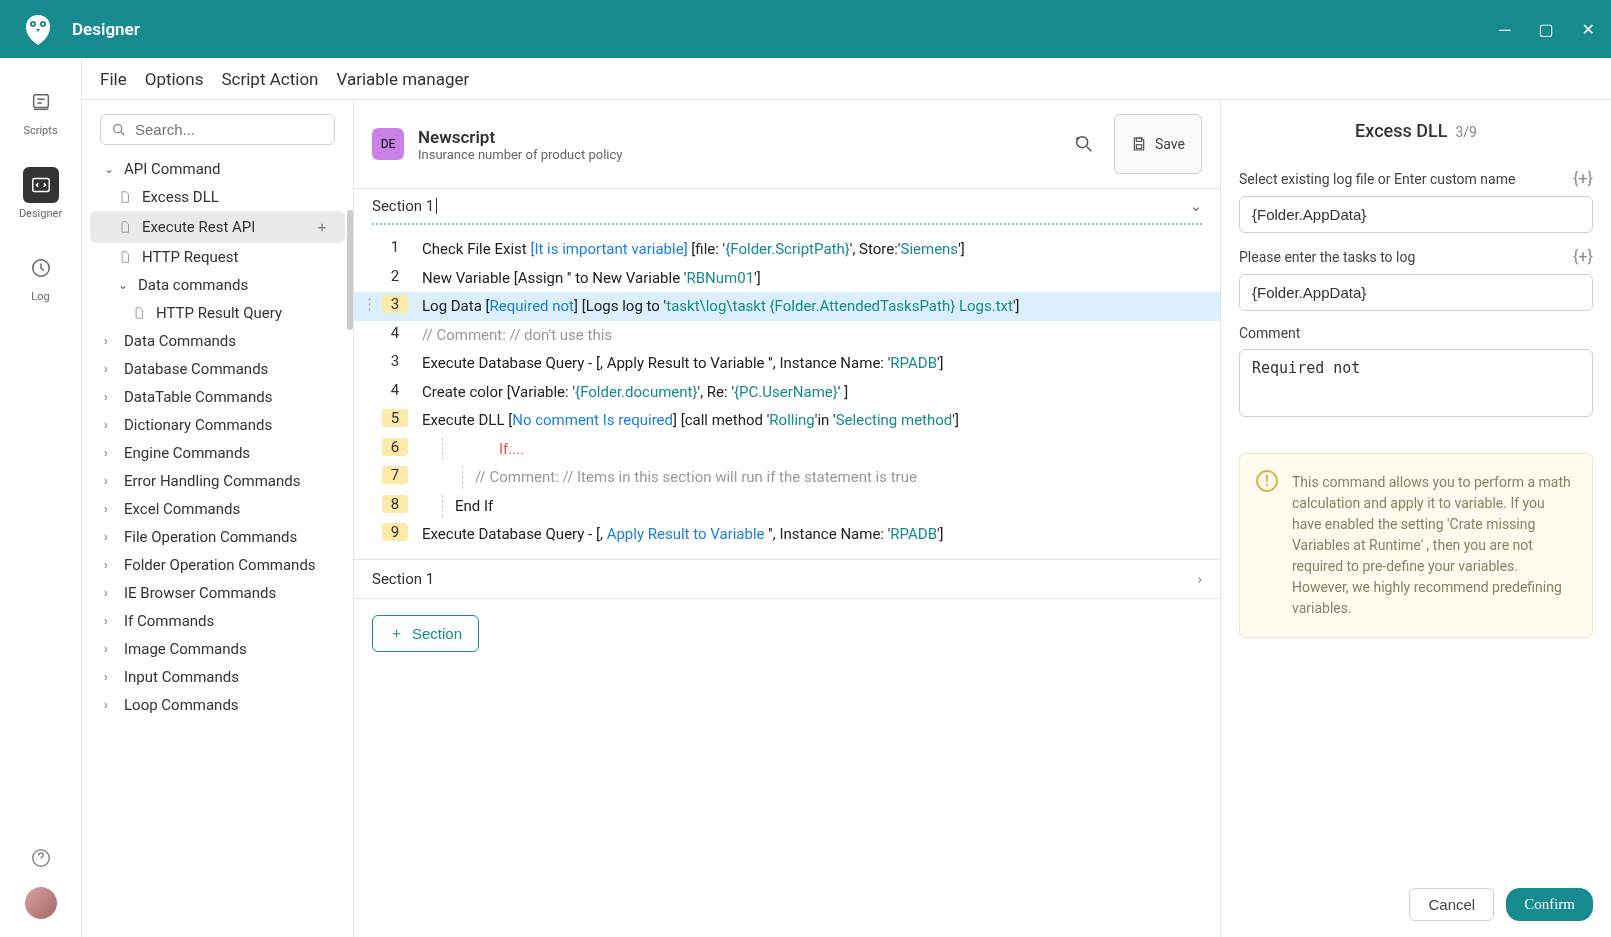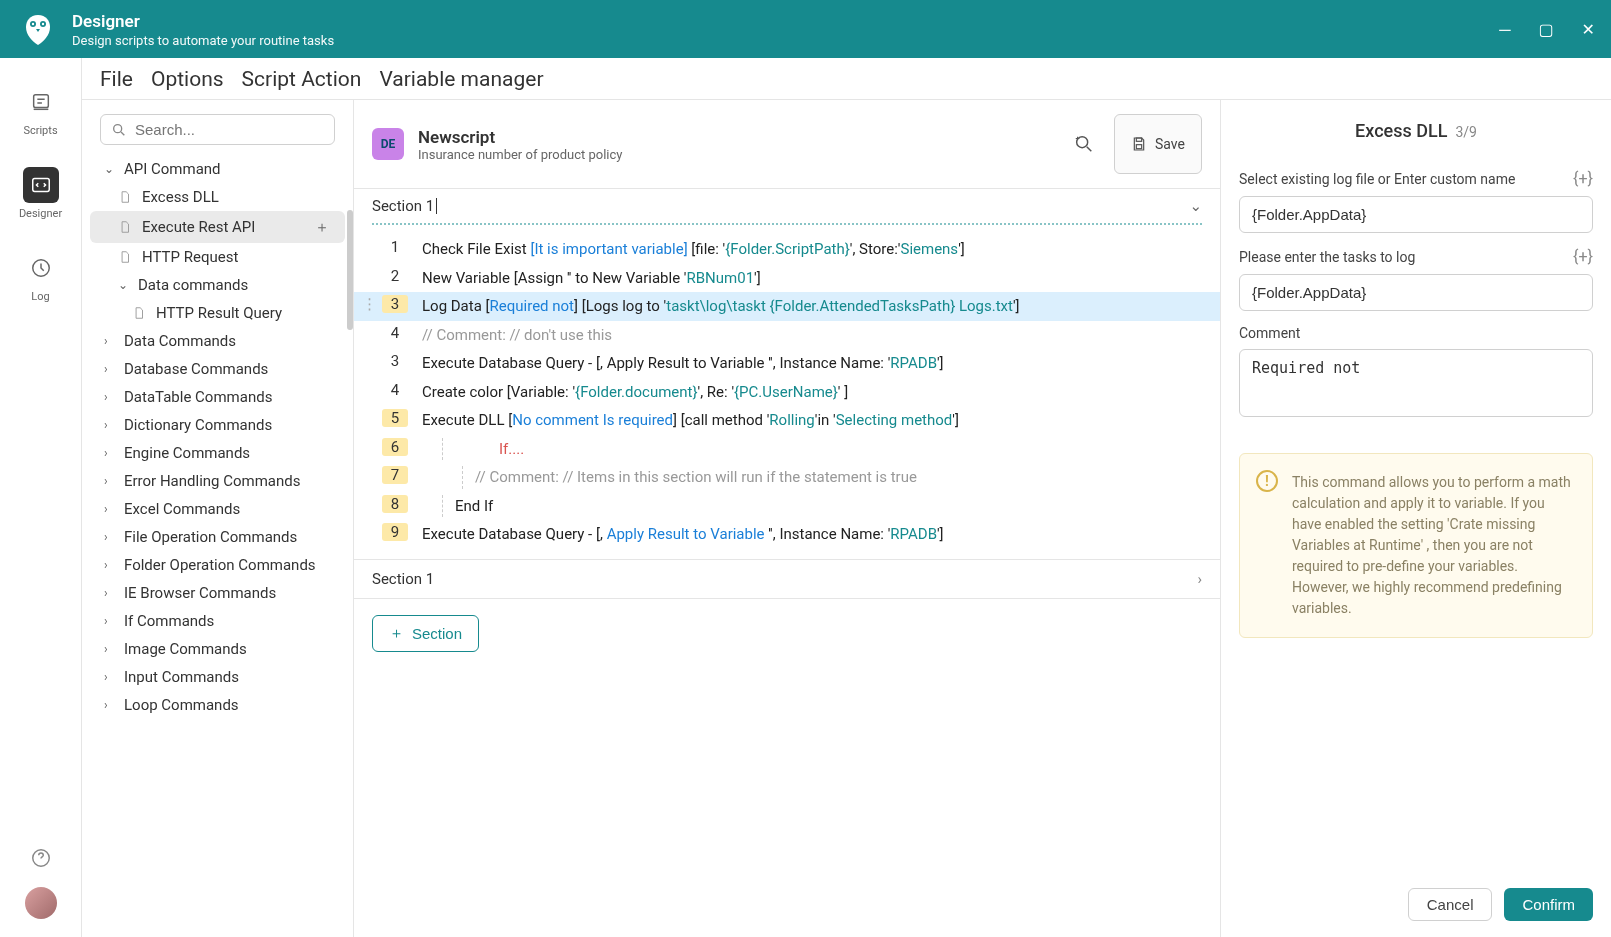--- a/index.html
+++ b/index.html
@@ -15,38 +15,38 @@
 .body { display: flex; flex: 1; overflow: hidden; }
 .rail { width: 82px; border-right: 1px solid #e5e5e5; display: flex; flex-direction: column; align-items: center; padding-top: 20px; gap: 18px; }
 .rail-item { display: flex; flex-direction: column; align-items: center; gap: 4px; cursor: pointer; color: #666; width: 100%; padding: 6px 0;}
 .rail-item.active .rail-icon { background: #333; color: #fff; }
 .rail-icon { width: 36px; height: 36px; border-radius: 6px; display: flex; align-items: center; justify-content: center; }
 .rail-label { font-size: 11px; }
 .rail-bottom { margin-top: auto; margin-bottom: 18px; display:flex; flex-direction:column; align-items:center; gap:18px; }
 .avatar { width: 32px; height: 32px; border-radius: 50%; background: linear-gradient(135deg,#d9a0a0,#a06a6a); }
 .main { flex: 1; display: flex; flex-direction: column; overflow: hidden; }
 .menubar { height: 42px; border-bottom: 1px solid #e5e5e5; display: flex; align-items: center; gap: 18px; padding: 0 18px; color: #333; }
-.menubar span { cursor: pointer; font-size: 21px; }
+.menubar span { cursor: pointer; font-size: 17px; }
 .content { flex: 1; display: flex; overflow: hidden; }
 .sidebar { width: 272px; border-right: 1px solid #e5e5e5; display: flex; flex-direction: column; }
 .search-wrap { padding: 14px 18px 10px; }
 .search { display: flex; align-items: center; border: 1px solid #d0d0d0; border-radius: 6px; padding: 6px 10px; gap: 8px; color: #888; }
 .search input { border: none; outline: none; width: 100%; font-size: 15px; color: #333; }
 .tree { flex: 1; overflow-y: auto; padding-bottom: 12px; }
 .tree-item { display: flex; align-items: center; padding: 5px 12px 5px 12px; cursor: pointer; color: #333; font-size: 15px; position: relative; }
 .tree-item.depth1 { padding-left: 22px; }
 .tree-item.depth2 { padding-left: 36px; }
 .tree-item.depth3 { padding-left: 50px; }
 .tree-item .chev { width: 14px; margin-right: 6px; color: #666; font-size: 12px; }
 .tree-item .ficon { width: 16px; margin-right: 8px; color: #888; }
 .tree-item.active { background: #eaeaea; border-radius: 6px; margin: 0 8px; padding-left: 28px; }
 .tree-item .plus-btn { margin-left: auto; width: 22px; height: 22px; display:flex; align-items:center; justify-content:center; border-radius:4px; color:#666; }
 .editor { flex: 1; display: flex; flex-direction: column; overflow: hidden; border-right: 1px solid #e5e5e5; }
 .editor-header { display: flex; align-items: center; padding: 14px 18px; gap: 14px; border-bottom: 1px solid #e5e5e5; }
-.badge-de { width: 32px; height: 32px; border-radius: 6px; background: #c983e8; color: #0c4a6e; display:flex; align-items:center; justify-content:center; font-size: 12px; font-weight: 700; }
+.badge-de { width: 32px; height: 32px; border-radius: 6px; background: #c983e8; color: #000000; display:flex; align-items:center; justify-content:center; font-size: 12px; font-weight: 400; }
 .editor-title-block { flex: 1; }
 .editor-title { font-size: 17px; font-weight: 600; }
 .editor-sub { font-size: 13px; color: #666; }
 .editor-actions { display:flex; gap: 12px; align-items:center; }
 .icon-btn { width: 36px; height: 36px; display:flex; align-items:center; justify-content:center; cursor:pointer; color:#555; }
 .save-btn { border: 1px solid #d0d0d0; border-radius: 6px; padding: 21px 16px; display:flex; align-items:center; gap:8px; cursor:pointer; color:#444; background:#fafafa; }
 .section-header { display:flex; align-items:center; padding: 8px 18px; font-size:15px; color:#333; position: relative; }
 .section-header .carrot { margin-left: auto; color:#666; }
 .section-header .cursor { display:inline-block; width:1px; height:16px; background:#333; margin-left:2px; vertical-align:middle; }
 .dashed { height:1px; border-top: 2px dotted #168a8e; margin: 0 18px 6px; opacity:.5; }
@@ -74,21 +74,21 @@
 .props-header .title { font-size:18px; font-weight:500; }
 .props-header .count { color:#888; font-size:14px; }
 .field-label { font-size:14px; color:#444; margin: 14px 0 8px; display:flex; align-items:center; }
 .field-label .add-var { margin-left:auto; color:#888; cursor:pointer; font-size:16px; }
 .text-input { width:100%; border:1px solid #d0d0d0; border-radius:6px; padding:9px 12px; font-size:15px; color:#333; }
 .text-area { width:100%; border:1px solid #d0d0d0; border-radius:6px; padding:9px 12px; font-size:15px; color:#333; height:68px; resize:none; }
 .info-box { margin-top: 36px; background:#fffbee; border:1px solid #f2e7be; border-radius:6px; padding: 18px 16px 18px 52px; position:relative; color:#8a8164; font-size:14px; line-height:1.5; }
 .info-box .info-icon { position:absolute; left:16px; top:16px; width:22px; height:22px; border:2px solid #d9b44a; border-radius:50%; display:flex; align-items:center; justify-content:center; color:#d9b44a; font-weight:700; }
 .props-actions { margin-top:auto; display:flex; justify-content:flex-end; gap:12px; padding-top: 20px; }
 .btn-cancel { border:1px solid #d0d0d0; background:#fff; border-radius:6px; padding:1px 18px; font-size:15px; cursor:pointer; color:#444; }
-.btn-confirm { border:none; background:#168a8e; color:#fff; border-radius:6px; padding:8px 18px; font-size:15px; cursor:pointer; }
+.btn-confirm { border:none; background:#168a8e; color:#fff; border-radius:14px; padding:8px 18px; font-size:15px; cursor:pointer;font-family:Liberation Serif, serif; }
 .scrollbar-fake { position:absolute; right:0; top:110px; width:6px; height:120px; background:#ccc; border-radius:3px; }
 svg { display:block; }
 </style>
 </head>
 <body>
 
 <div class="app">
 
   <div class="titlebar">
     <div class="logo">
@@ -96,21 +96,20 @@
           <path d="M18 4 C10 4 6 10 6 16 C6 24 12 30 18 34 C24 30 30 24 30 16 C30 10 26 4 18 4 Z" fill="#fff"></path>
           <circle cx="13" cy="13" r="3" fill="#168a8e"></circle>
           <circle cx="23" cy="13" r="3" fill="#168a8e"></circle>
           <circle cx="13" cy="13" r="1.2" fill="#fff"></circle>
           <circle cx="23" cy="13" r="1.2" fill="#fff"></circle>
           <path d="M16 18 L18 21 L20 18 Z" fill="#168a8e"></path>
         </svg>
     </div>
     <div class="title-block">
       <div class="title">Designer</div>
-      <div class="subtitle">Design scripts to automate your routine tasks</div>
     </div>
     <div class="window-controls">
       <span>─</span>
       <span>▢</span>
       <span>✕</span>
     </div>
   </div>
 
   <div class="body">
 

